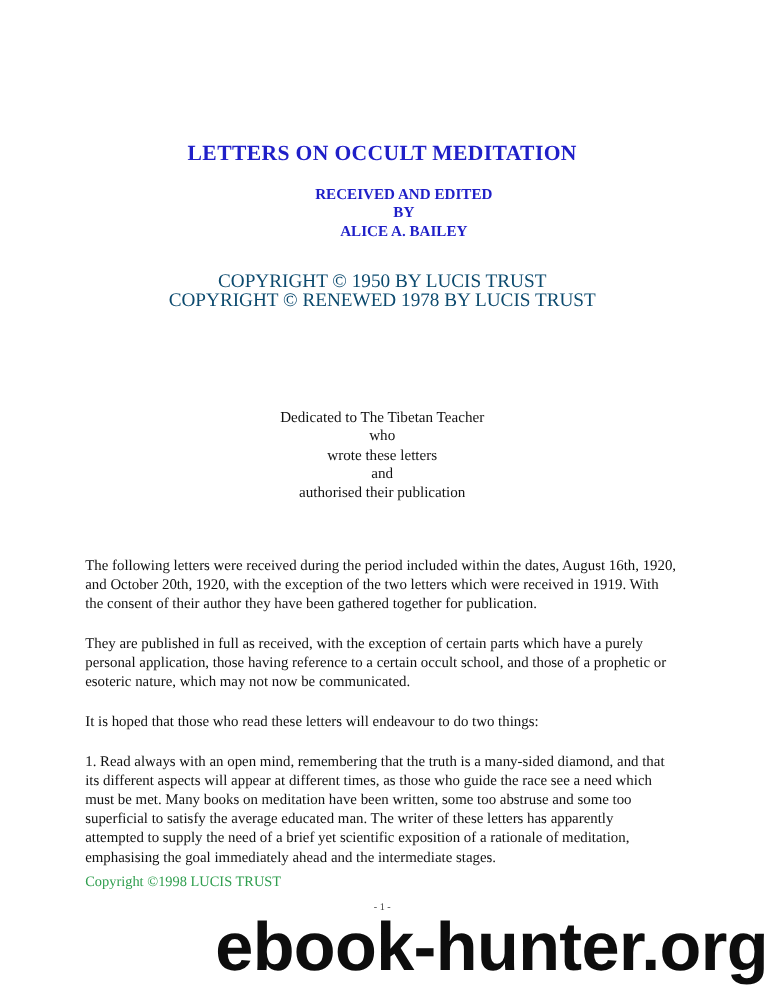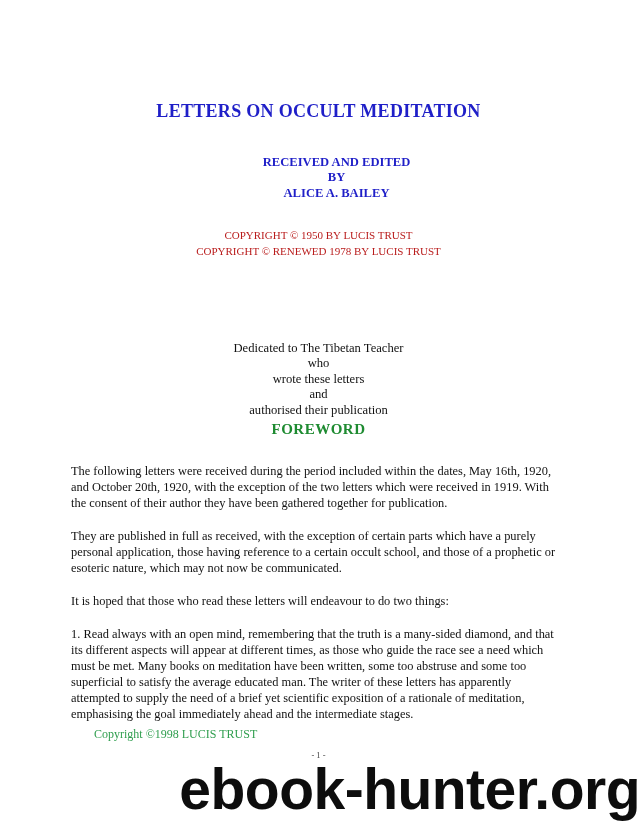--- a/index.html
+++ b/index.html
@@ -14,40 +14,40 @@
     background: #ffffff;
     overflow: hidden;
     font-family: "Liberation Serif", "DejaVu Serif", serif;
     color: #111111;
   }
   .abs { position: absolute; left: 0; right: 0; }
   .center { text-align: center; }
   .prelines { white-space: pre-line; }
 
   .book-title {
-    top: 100px;
+    top: 116px;
     font-size: 18px;
     line-height: 22px;
     font-weight: bold;
     color: #1f1fc8;
     letter-spacing: 0.3px;
   }
   .byline {
     top: 155px;
     font-size: 12.6px;
     line-height: 15.4px;
     font-weight: bold;
     color: #1f1fc8;
     padding-left: 36px;
   }
   .copyright-block {
     top: 227px;
-    font-size: 11px;
+    font-size: 16px;
     line-height: 16.2px;
-    color: #b91c1c;
+    color: #0c4a6e;
   }
   .dedication {
     top: 305px;
     font-size: 12.6px;
     line-height: 15.4px;
     color: #111111;
     margin-top: 36px;
   }
   .foreword-heading {
     top: 420px;
@@ -71,21 +71,20 @@
     margin: 0 0 17px 0;
     white-space: pre-line;
   }
   .copyright-footer {
     position: absolute;
     top: 727px;
     left: 71px;
     font-size: 12px;
     line-height: 14px;
     color: #2f9e4e;
-    margin-left: 23px;
   }
   .page-number {
     top: 750px;
     font-size: 8.5px;
     line-height: 10px;
     color: #444444;
   }
   .watermark {
     position: absolute;
     top: 759px;
@@ -112,24 +111,23 @@
 
   <div class="abs center copyright-block prelines">COPYRIGHT © 1950 BY LUCIS TRUST
 COPYRIGHT © RENEWED 1978 BY LUCIS TRUST</div>
 
   <div class="abs center dedication prelines">Dedicated to The Tibetan Teacher
 who
 wrote these letters
 and
 authorised their publication</div>
 
-  <div class="abs center foreword-heading">FOREWORD</div>
 
   <div class="body-text">
-    <p>The following letters were received during the period included within the dates, May 16th, 1920,
+    <p>The following letters were received during the period included within the dates, August 16th, 1920,
 and October 20th, 1920, with the exception of the two letters which were received in 1919.  With
 the consent of their author they have been gathered together for publication.</p>
     <p>They are published in full as received, with the exception of certain parts which have a purely
 personal application, those having reference to a certain occult school, and those of a prophetic or
 esoteric nature, which may not now be communicated.</p>
     <p>It is hoped that those who read these letters will endeavour to do two things:</p>
     <p>1. Read always with an open mind, remembering that the truth is a many-sided diamond, and that
 its different aspects will appear at different times, as those who guide the race see a need which
 must be met.  Many books on meditation have been written, some too abstruse and some too
 superficial to satisfy the average educated man.  The writer of these letters has apparently

